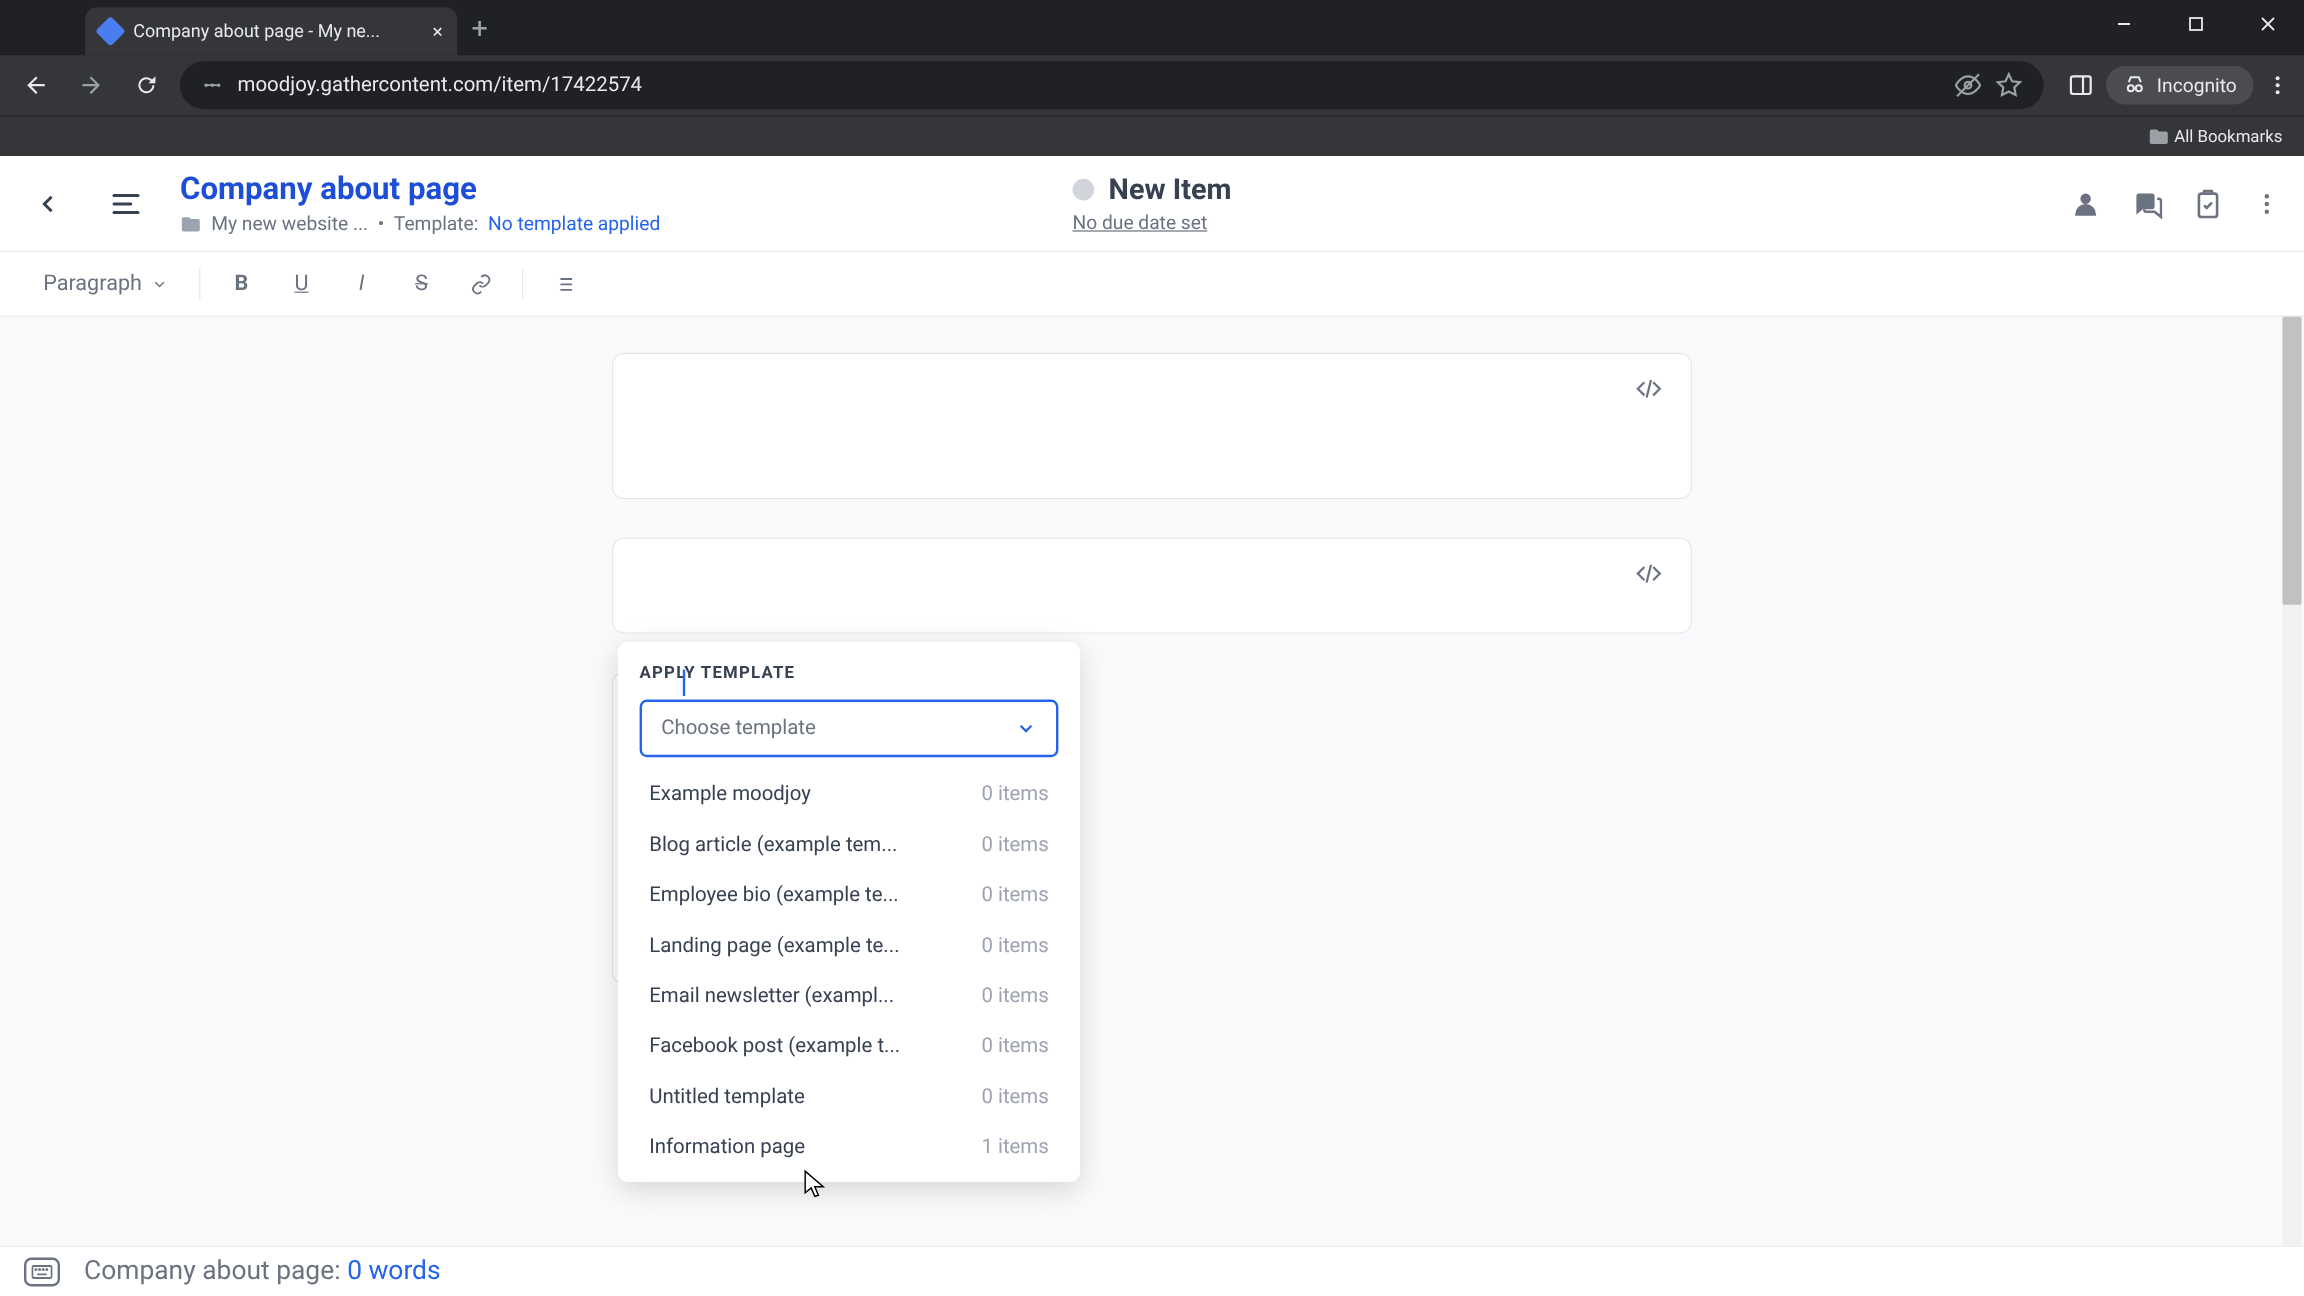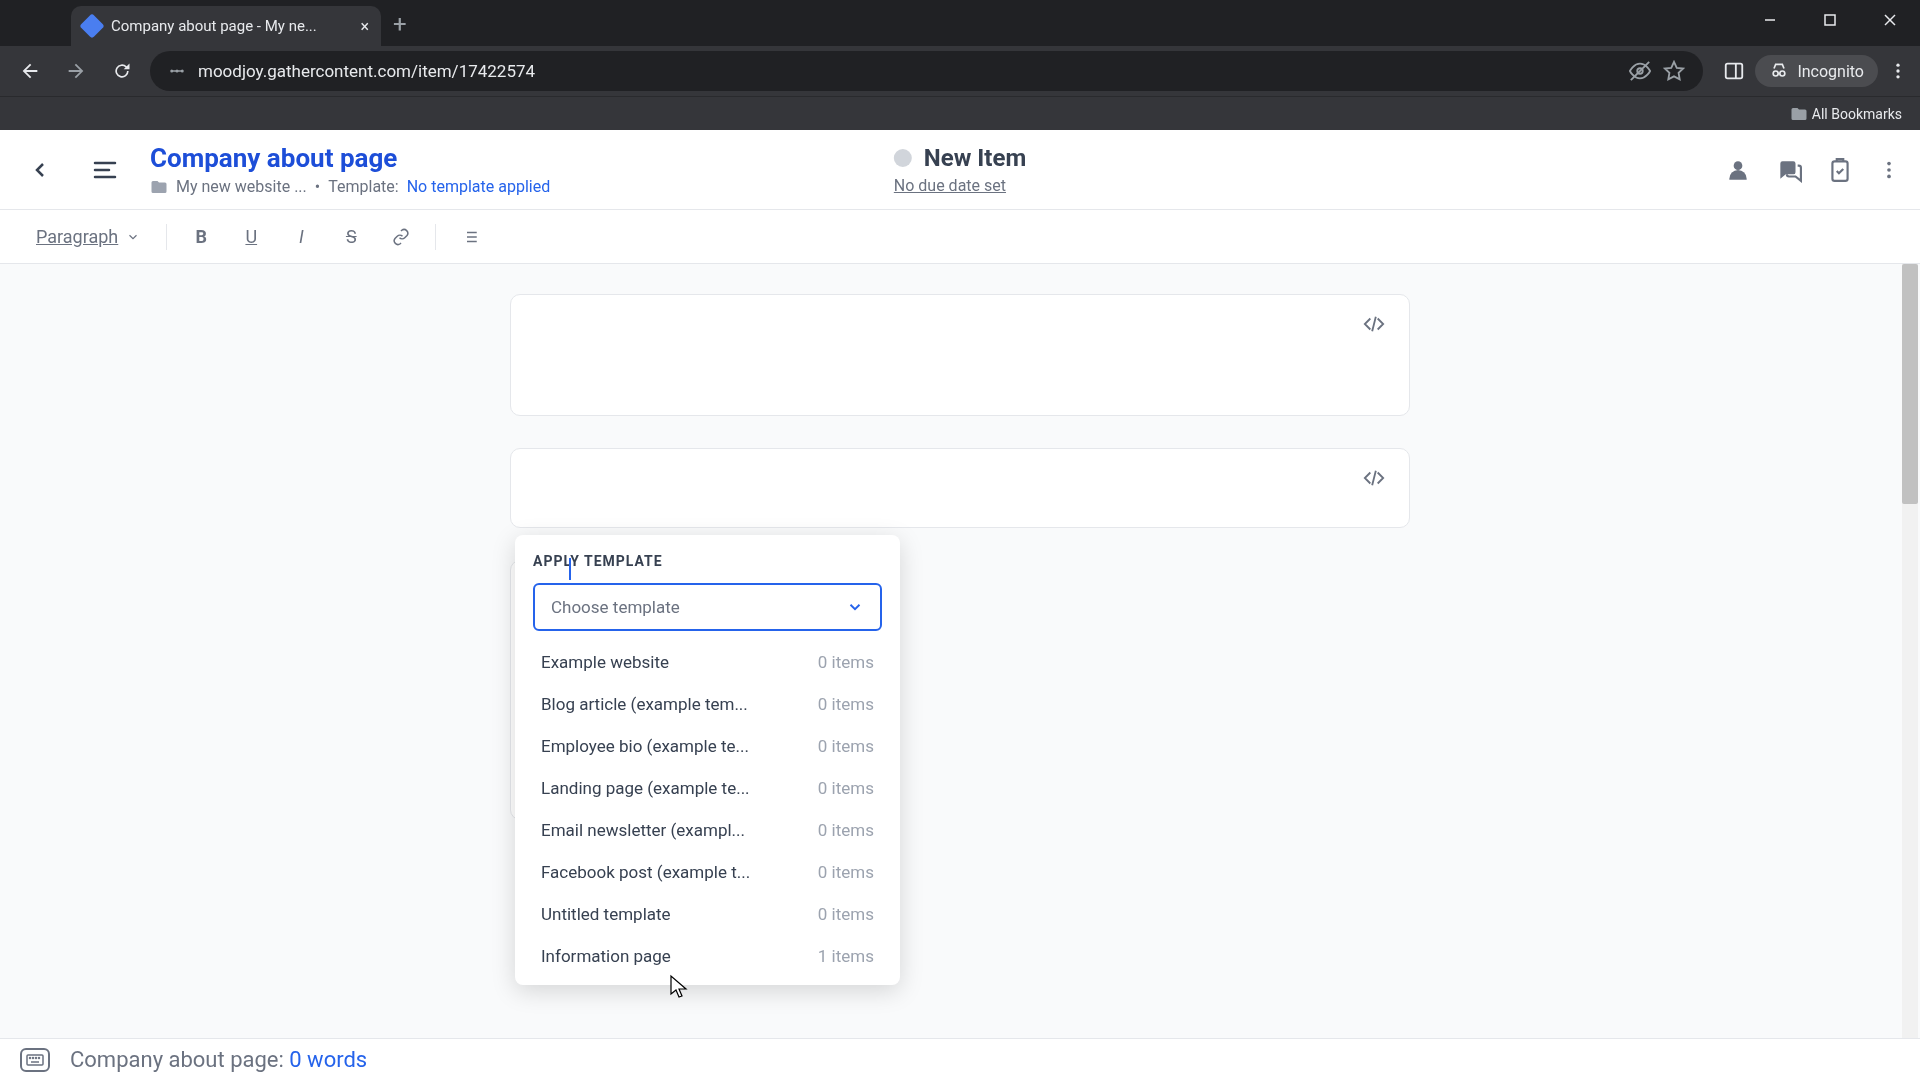--- a/index.html
+++ b/index.html
@@ -40,21 +40,21 @@
 .center-status { margin-left: auto; margin-right: auto; position: absolute; left: 50%; transform: translateX(-50%); text-align: left; }
 .status-row { display: flex; align-items: center; gap: 12px; }
 .status-dot { width: 18px; height: 18px; border-radius: 50%; background: #d1d5db; }
 .status-title { font-size: 24px; font-weight: 700; color: #374151; }
 .due-date { color: #6b7280; text-decoration: underline; font-size: 16px; margin-top: 4px; display: inline-block; cursor: pointer; }
 .header-actions { margin-left: auto; display: flex; gap: 25px; align-items: center; }
 .header-icon { color: #6b7280; cursor: pointer; }
 
 
 .editor-toolbar { height: 54px; border-bottom: 1px solid #e5e7eb; display: flex; align-items: center; padding: 0 28px; gap: 18px; }
-.tb-select { display: flex; align-items: center; gap: 8px; color: #6b7280; font-size: 18px; cursor: pointer; padding: 6px 8px; border-radius: 6px; text-decoration: underline; }
+.tb-select { display: flex; align-items: center; gap: 8px; color: #6b7280; font-size: 18px; cursor: pointer; padding: 6px 8px; border-radius: 6px; }
 .tb-btn { width: 32px; height: 32px; display: flex; align-items: center; justify-content: center; color: #6b7280; cursor: pointer; border-radius: 4px; font-size: 18px; }
 .tb-sep { width: 1px; height: 26px; background: #e5e7eb; }
 
 
 .content-wrap { position: relative; background: #f9fafb; height: calc(1080px - 130px - 80px - 54px - 42px); }
 .canvas { position: absolute; left: 50%; transform: translateX(-50%); width: 900px; top: 30px; }
 .field-card { background: #fff; border: 1px solid #e5e7eb; border-radius: 10px; margin-bottom: 32px; position: relative; }
 .field-card-inner { padding: 24px; min-height: 120px; }
 .code-btn { position: absolute; top: 18px; right: 24px; color: #6b7280; cursor: pointer; }
 .add-files { width: 260px; height: 260px; border: 1px solid #e5e7eb; border-radius: 10px; background: #fff; display: flex; flex-direction: column; align-items: center; justify-content: center; gap: 14px; cursor: pointer; }
@@ -327,21 +327,21 @@
     <div class="select-box">
       <span class="select-placeholder">Choose template</span>
       <span class="select-chevron">
           <svg width="18" height="18" viewBox="0 0 24 24" fill="none" stroke="currentColor" stroke-width="2.5">
             <polyline points="6 9 12 15 18 9"></polyline>
           </svg>
         </span>
     </div>
     <div class="options-list" id="options-list">
         <div class="option-row">
-          <span class="option-name">Example website</span>
+          <span class="option-name">Example moodjoy</span>
           <span class="option-count">0 items</span>
         </div>
         <div class="option-row">
           <span class="option-name">Blog article (example tem...</span>
           <span class="option-count">0 items</span>
         </div>
         <div class="option-row">
           <span class="option-name">Employee bio (example te...</span>
           <span class="option-count">0 items</span>
         </div>

